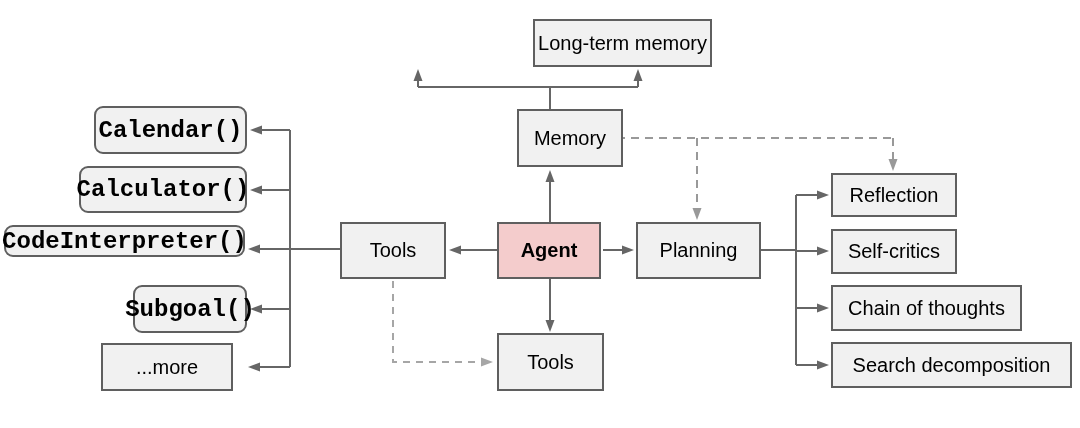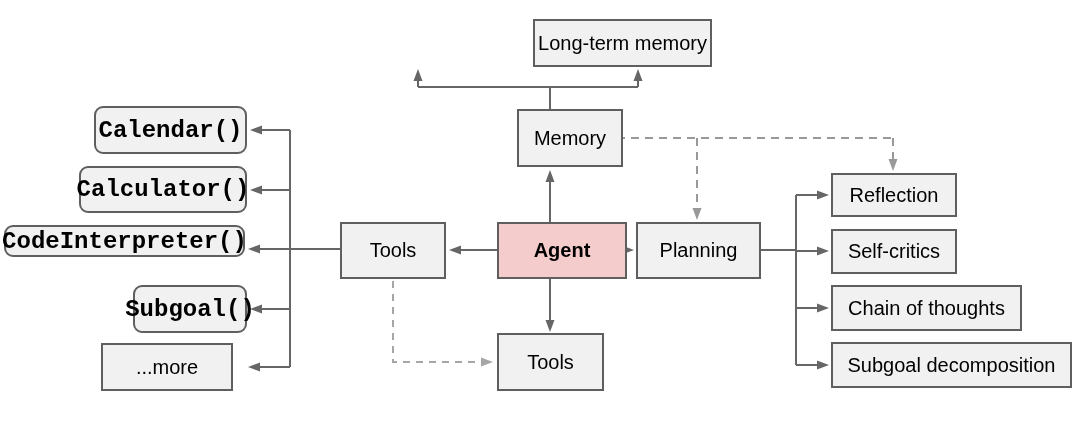--- a/index.html
+++ b/index.html
@@ -89,29 +89,29 @@
     <polygon class="d1h" points="697,220 692.5,208 701.5,208"></polygon>
     <polygon class="d1h" points="893,171 888.5,159 897.5,159"></polygon>
 
     <path class="d2" d="M393,281 L393,362 L481,362"></path>
     <polygon class="d2h" points="493,362 481,357.5 481,366.5"></polygon>
   </svg>
 
   <div class="node" style="left:533px;top:19px;width:179px;height:48px;">Long-term memory</div>
 
   <div class="node" style="left:497px;top:109px;width:106px;height:58px;margin-left:20px;">Memory</div>
-  <div class="node agent" style="left:497px;top:222px;width:130px;height:57px;">Agent</div>
+  <div class="node agent" style="left:497px;top:222px;width:104px;height:57px;">Agent</div>
   <div class="node" style="left:497px;top:333px;width:107px;height:58px;">Tools</div>
 
   <div class="node" style="left:340px;top:222px;width:106px;height:57px;">Tools</div>
   <div class="node mono" style="left:94px;top:106px;width:153px;height:48px;">Calendar()</div>
   <div class="node mono" style="left:79px;top:166px;width:168px;height:47px;">Calculator()</div>
   <div class="node mono" style="left:4px;top:225px;width:241px;height:32px;">CodeInterpreter()</div>
   <div class="node mono" style="left:133px;top:285px;width:114px;height:48px;">Subgoal()</div>
   <div class="node" style="left:101px;top:343px;width:132px;height:48px;">...more</div>
 
   <div class="node" style="left:636px;top:222px;width:125px;height:57px;">Planning</div>
   <div class="node" style="left:831px;top:173px;width:126px;height:44px;">Reflection</div>
   <div class="node" style="left:831px;top:229px;width:126px;height:45px;">Self-critics</div>
   <div class="node" style="left:831px;top:285px;width:191px;height:46px;">Chain of thoughts</div>
-  <div class="node" style="left:831px;top:342px;width:241px;height:46px;">Subgoal decomposition</div>
+  <div class="node" style="left:831px;top:342px;width:241px;height:46px;">Search decomposition</div>
 
 </div>
 
 </body></html>

